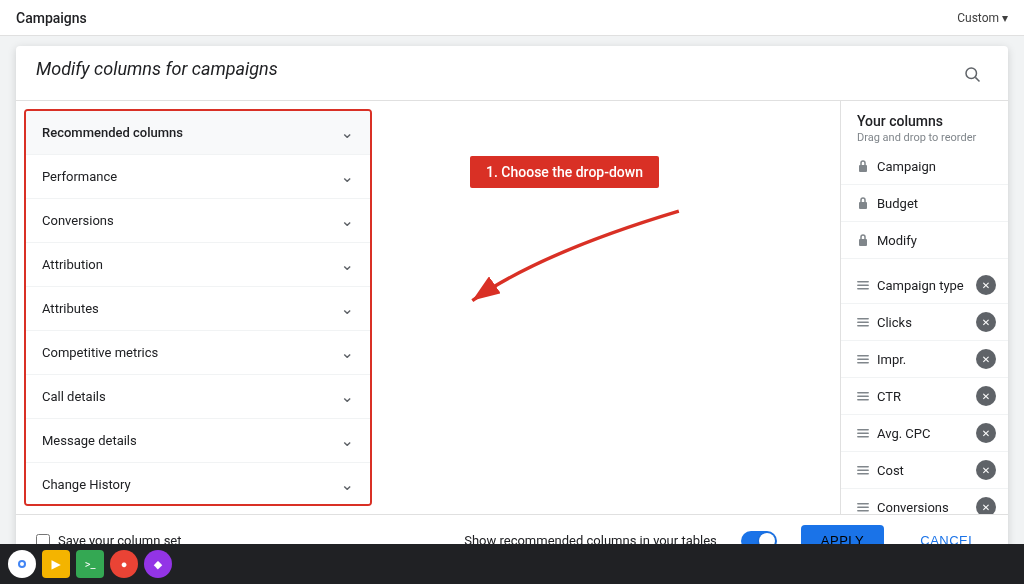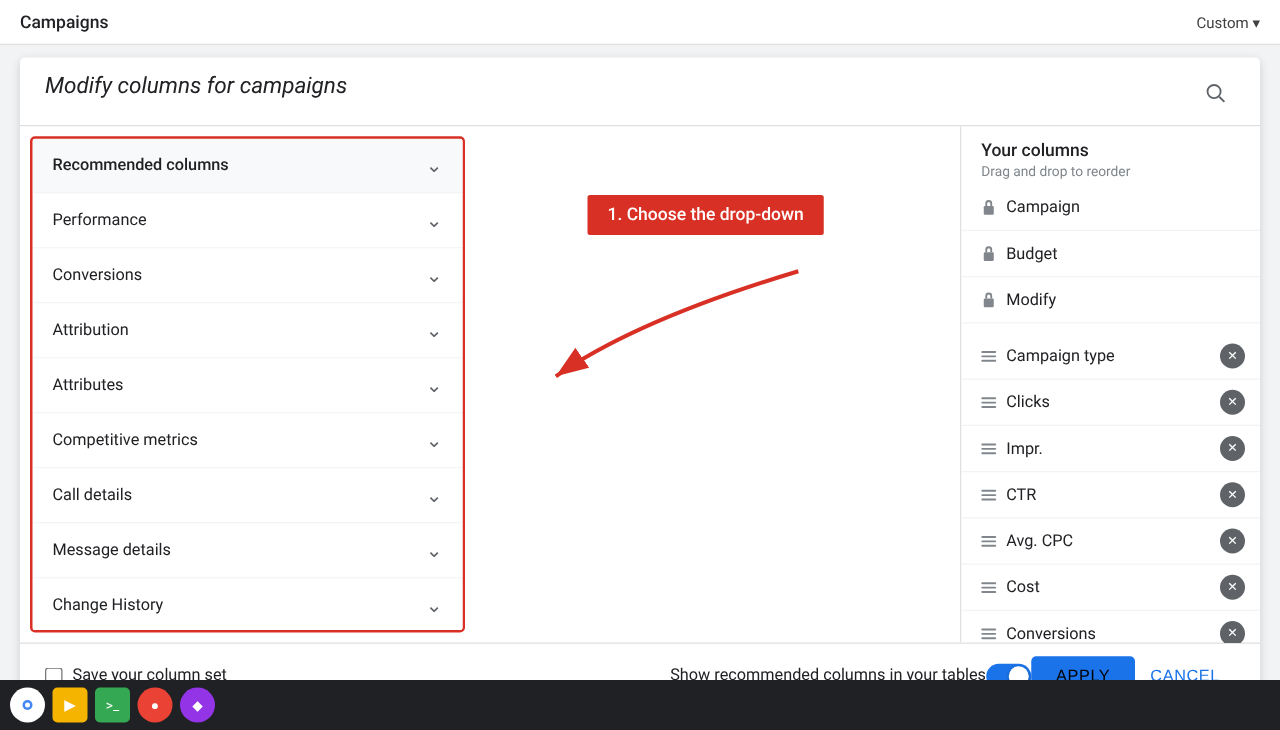--- a/index.html
+++ b/index.html
@@ -94,21 +94,21 @@
       font-weight: 500;
     }
     .left-panel-item .item-label { flex: 1; }
     .chevron-icon {
       color: #5f6368;
       font-size: 16px;
     }
 
     
     .right-panel {
-      width: 240px;
+      width: 168px;
       border-left: 1px solid #e0e0e0;
       display: flex;
       flex-direction: column;
       overflow-y: auto;
     }
 
     .right-panel-header {
       padding: 12px 16px 4px 16px;
     }
     .right-panel-title {
@@ -193,21 +193,21 @@
     .checkbox-input {
       width: 14px;
       height: 14px;
       cursor: pointer;
     }
 
     .footer-right {
       margin-left: auto;
       display: flex;
       align-items: center;
-      gap: 0;
+      gap: 24px;
       font-size: 13px;
       color: #202124;
     }
 
     .toggle-label {
       font-size: 13px;
       color: #202124;
     }
 
     .toggle {

